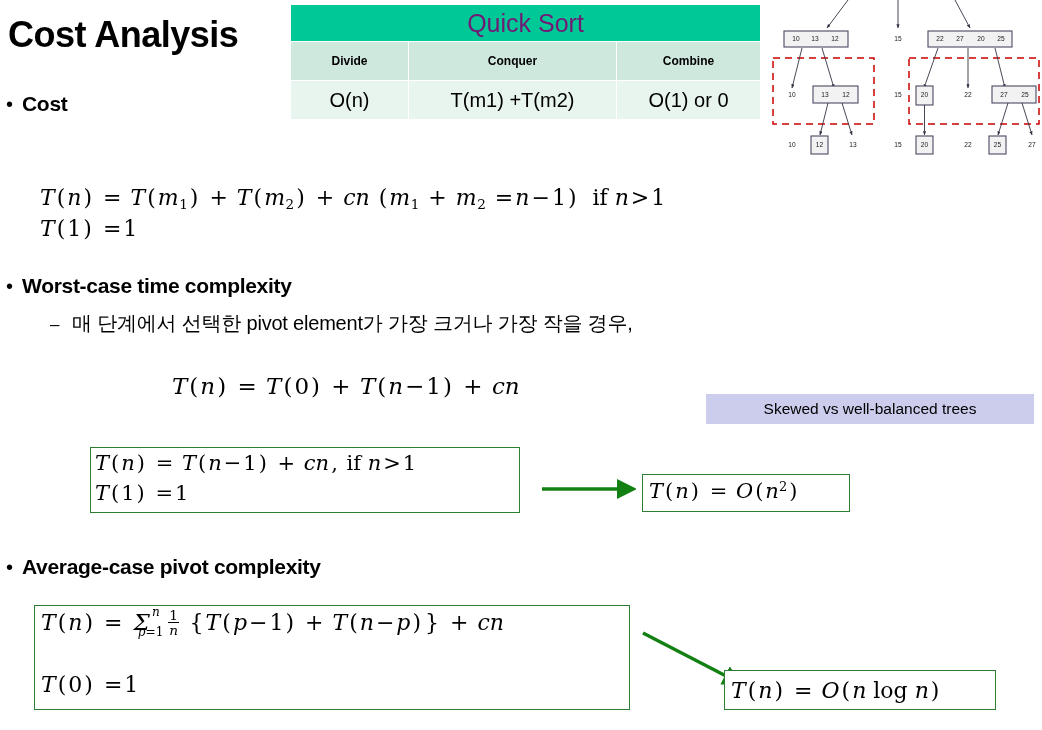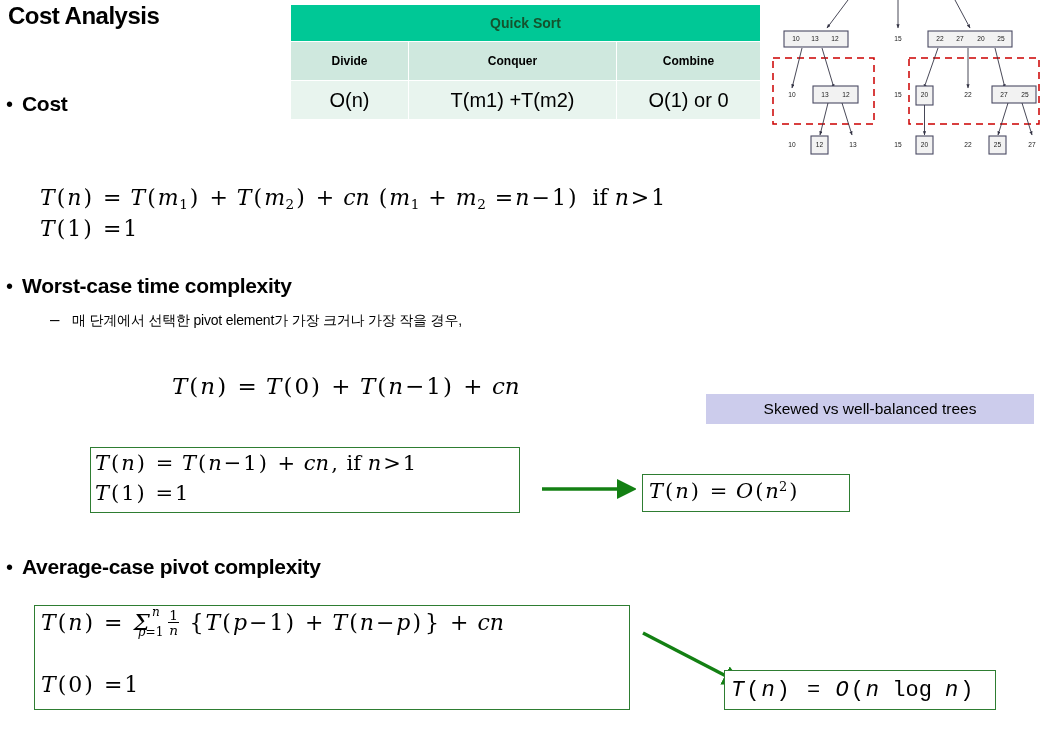--- a/index.html
+++ b/index.html
@@ -13,22 +13,22 @@
     position: relative;
     overflow: hidden;
     font-family: "Liberation Sans", sans-serif;
     color: #000000;
   }
 
   
   #slide-title {
     position: absolute;
     left: 8px;
-    top: 2px;
-    font-size: 24px;
+    top: 14px;
+    font-size: 36px;
     font-weight: bold;
     letter-spacing: -0.5px;
     white-space: nowrap;
   }
 
   
   .bullet-row {
     position: absolute;
     display: flex;
     align-items: baseline;
@@ -52,21 +52,21 @@
     position: absolute;
     display: flex;
     align-items: baseline;
     white-space: nowrap;
   }
   .subbullet-dash {
     width: 22px;
     font-size: 17px;
   }
   .subbullet-text {
-    font-size: 14px;
+    font-size: 20px;
     letter-spacing: -0.2px;
     text-align: center;
   }
   #subbullet-pivot { left: 50px; top: 310px; }
 
   
   .math {
     font-family: "DejaVu Serif", "Liberation Serif", serif;
     white-space: nowrap;
   }
@@ -141,21 +141,20 @@
   }
   #box-average-result {
     left: 724px;
     top: 670px;
     width: 272px;
     height: 40px;
     padding: 1px 6px 0 6px;
     font-size: 22px;
     display: flex;
     align-items: center;
-    font-family: Liberation Mono, monospace;
   }
   #box-average-system .line2 {
     margin-top: 34px;
   }
 
   
   .frac {
     display: inline-block;
     vertical-align: -0.38em;
     text-align: center;
@@ -219,23 +218,23 @@
     border-collapse: collapse;
     table-layout: fixed;
   }
   #quicksort-table td {
     text-align: center;
     padding: 0;
     border: 1.5px solid #ffffff;
   }
   .qs-title-cell {
     background: #00c896;
-    color: #14532d;
-    font-weight: bold;
-    font-size: 14px;
+    color: #701a75;
+    font-weight: normal;
+    font-size: 25px;
     height: 36px;
   }
   .qs-head-cell {
     background: #cfe8de;
     font-weight: bold;
     font-size: 12px;
     height: 38px;
   }
   .qs-body-cell {
     background: #e8f4ee;

